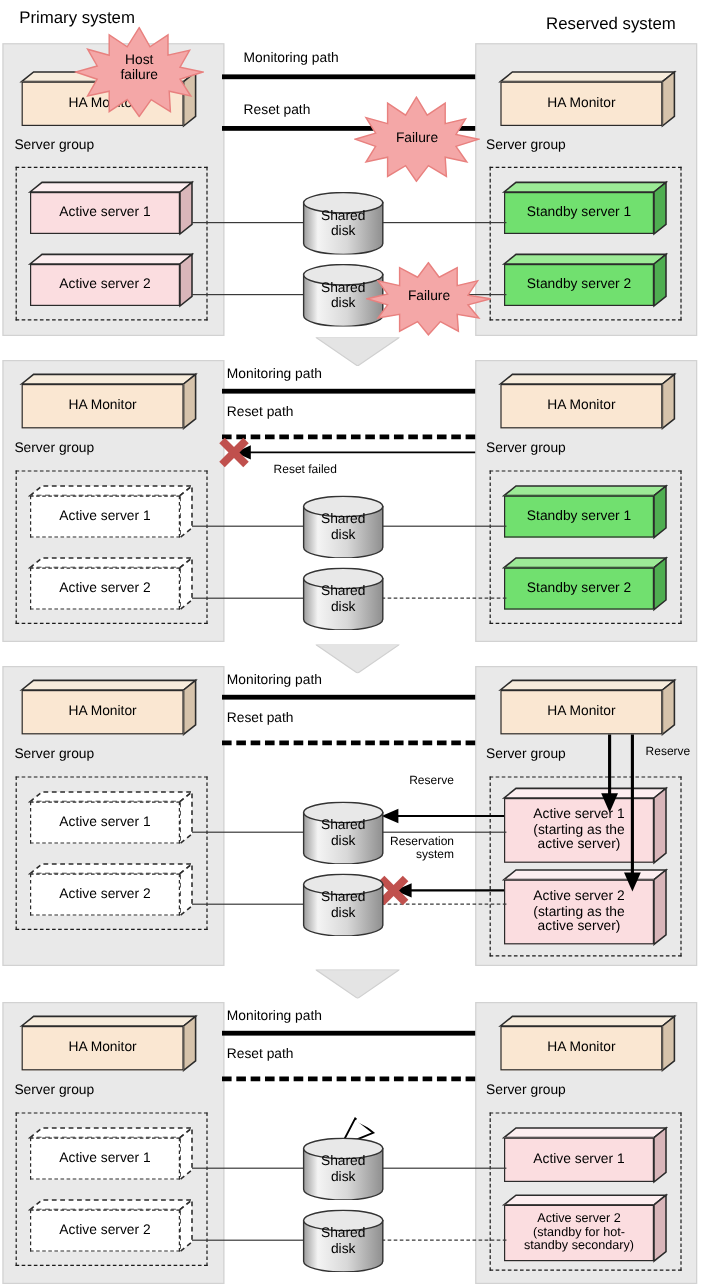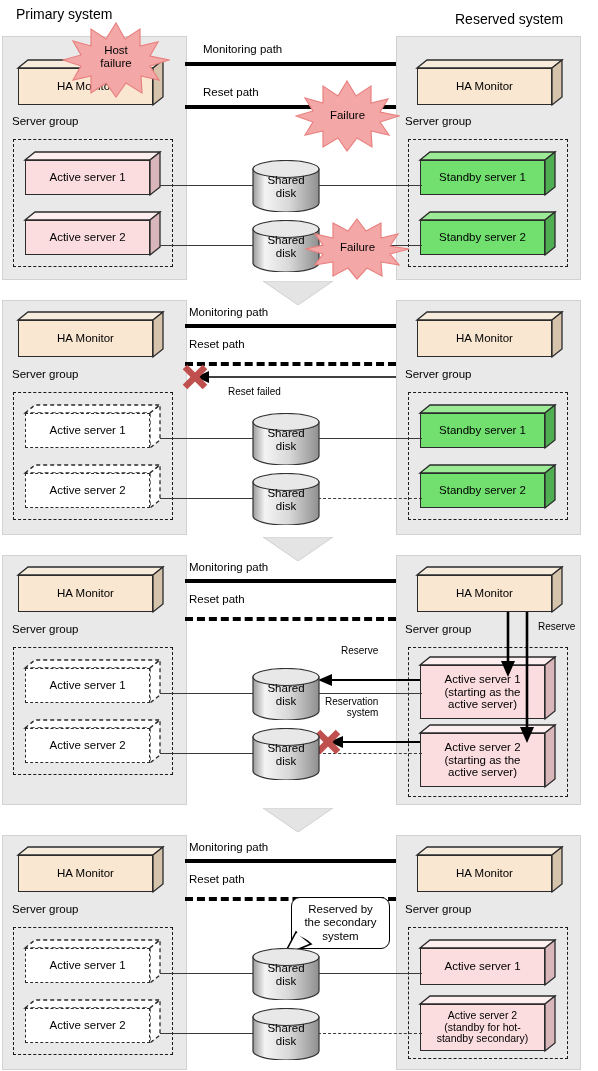--- a/index.html
+++ b/index.html
@@ -534,27 +534,20 @@
   <div class="pathlabel" style="left:189px;top:8px;">Monitoring path</div>
   <div class="thickline" style="left:185px;top:26px;width:211px;"></div>
   <div class="pathlabel" style="left:189px;top:40px;">Reset path</div>
   <div class="dashline" style="left:185px;top:64px;width:211px;"></div>
 
   <div class="conn" style="left:160px;top:140px;width:95px;"></div>
   <div class="conn" style="left:318px;top:140px;width:104px;"></div>
   <div class="conn" style="left:160px;top:200px;width:95px;"></div>
   <div class="conn-d" style="left:318px;top:200px;width:104px;"></div>
 
-  <div class="bubble" style="left:291px;top:64px;width:97px;height:50px;">
-    <div>
-      <span>Reserved by</span><br>
-      <span>the secondary</span><br>
-      <span>system</span>
-    </div>
-  </div>
   <svg class="ov" width="598" height="238">
     <polygon points="296,99 284,122 311,111" fill="#fff" stroke="#000" stroke-width="1.6"></polygon>
     <line x1="297" y1="100" x2="309" y2="106" stroke="#fff" stroke-width="3"></line>
   </svg>
 
   <div class="disk" style="left:252px;top:115px;width:68px;height:52px;">
     <svg width="68" height="52" viewBox="0 0 68 52">
       <defs>
           <linearGradient id="cyl7" x1="0" y1="0" x2="1" y2="0">
         <stop offset="0" stop-color="#9c9c9c"></stop>

